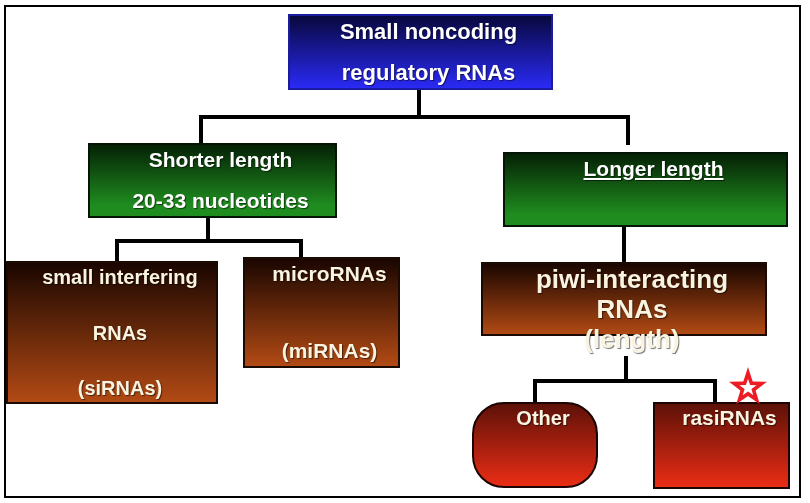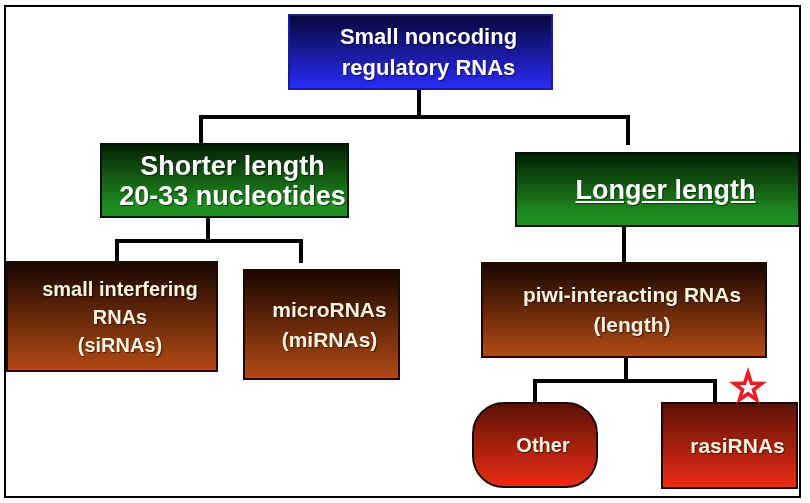--- a/index.html
+++ b/index.html
@@ -17,61 +17,61 @@
     width: 797px; height: 493px;
     border: 2px solid #000000;
     box-sizing: border-box;
   }
   .node {
     position: absolute;
     box-sizing: border-box;
     display: flex;
     flex-direction: column;
     align-items: center;
-    justify-content: center;
+    justify-content: space-between;
     text-align: center;
     font-weight: bold;
     color: #ffffff;
     text-shadow: 1px 1px 1px rgba(0,0,0,0.55);
     padding-left: 16px;
   }
   .node span { display: block; }
 
   .node-blue {
     left: 288px; top: 14px; width: 265px; height: 76px;
     background: linear-gradient(180deg, #08083e 0%, #2a2af5 100%);
     border: 2px solid #1b1b9e;
     font-size: 22px; line-height: 31px;
   }
   .node-green {
     background: linear-gradient(180deg, #052105 0%, #1f8c1f 85%, #1f8c1f 100%);
     border: 2px solid #051505;
-    font-size: 27px; line-height: 30px; margin-left: 12px;
+    font-size: 21px; line-height: 30px;
   }
   .node-green.shorter { left: 88px;  top: 143px; width: 249px; height: 75px; }
   .node-green.longer  { left: 503px; top: 152px; width: 285px; height: 75px; text-decoration: underline; }
 
   .node-brown {
     background: linear-gradient(180deg, #1a0600 0%, #b24a14 100%);
     border: 2px solid #1a0a02;
     color: #f9f3e0;
     font-size: 20px; line-height: 28px;
   }
-  .node-brown.sirna { left: 6px;   top: 261px; width: 212px; height: 111px; }
-  .node-brown.mirna { left: 243px; top: 269px; width: 157px; height: 111px; font-size: 21px; line-height: 30px; }
-  .node-brown.pirna { left: 481px; top: 262px; width: 286px; height: 96px;  font-size: 21px; line-height: 30px; }
+  .node-brown.sirna { left: 6px;   top: 261px; width: 212px; height: 143px; }
+  .node-brown.mirna { left: 243px; top: 257px; width: 157px; height: 111px; font-size: 21px; line-height: 30px; }
+  .node-brown.pirna { left: 481px; top: 262px; width: 286px; height: 74px;  font-size: 26px; line-height: 30px; }
 
   .node-red {
     background: linear-gradient(180deg, #5e1108 0%, #ea2d15 100%);
     border: 2px solid #1b0402;
     color: #f9f3e0;
     font-size: 20px; line-height: 28px;
   }
   .node-red.other   { left: 472px; top: 402px; width: 126px; height: 86px; border-radius: 32px; }
-  .node-red.rasirna { left: 653px; top: 402px; width: 137px; height: 87px; font-size: 21px; margin-left: 8px; }
+  .node-red.rasirna { left: 653px; top: 402px; width: 137px; height: 87px; font-size: 21px; }
 
   .connector {
     position: absolute;
     background: #000000;
   }
   
   .c-v-root        { left: 417px; top: 88px;  width: 4px;   height: 30px; }
   .c-h-top         { left: 199px; top: 115px; width: 431px; height: 4px; }
   .c-v-left-down   { left: 199px; top: 115px; width: 4px;   height: 30px; }
   .c-v-right-down  { left: 626px; top: 115px; width: 4px;   height: 30px; }

